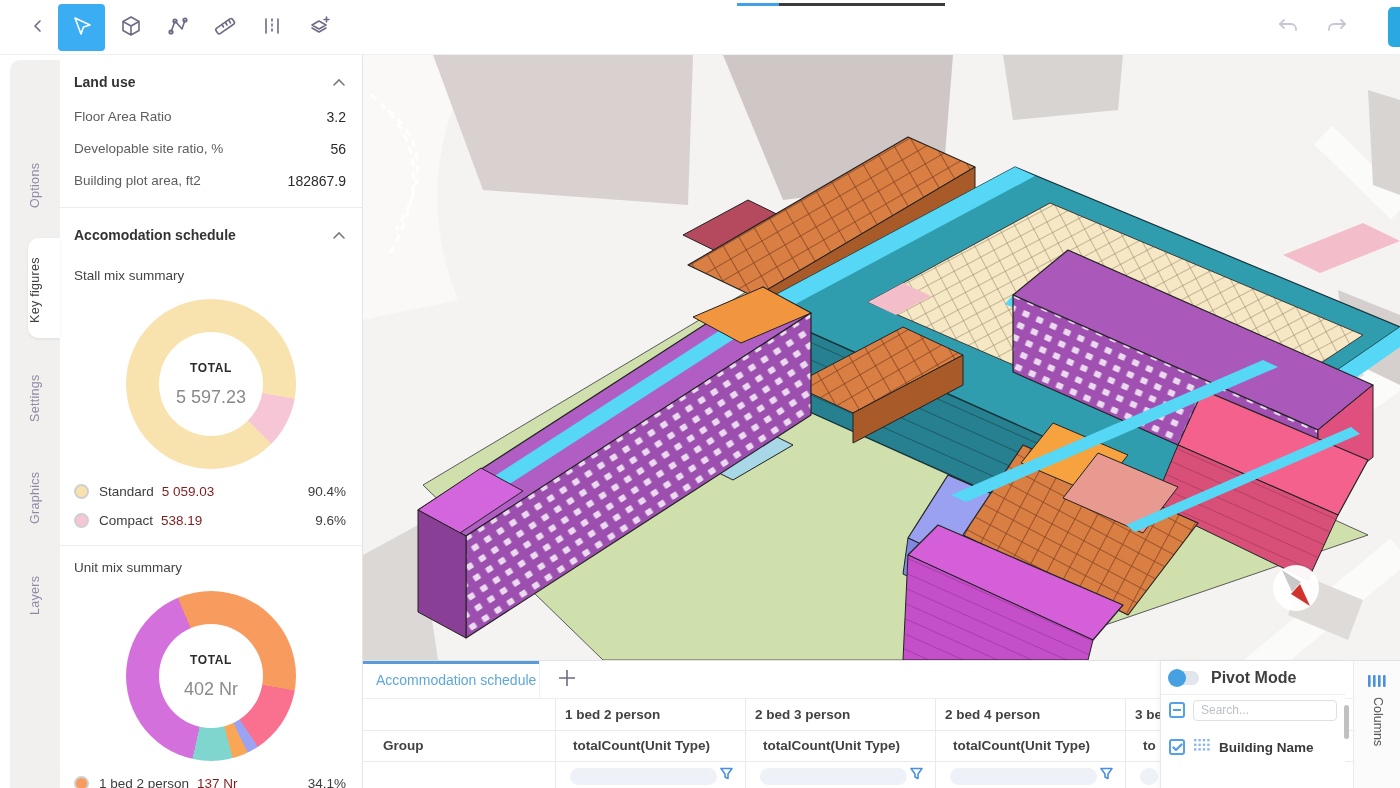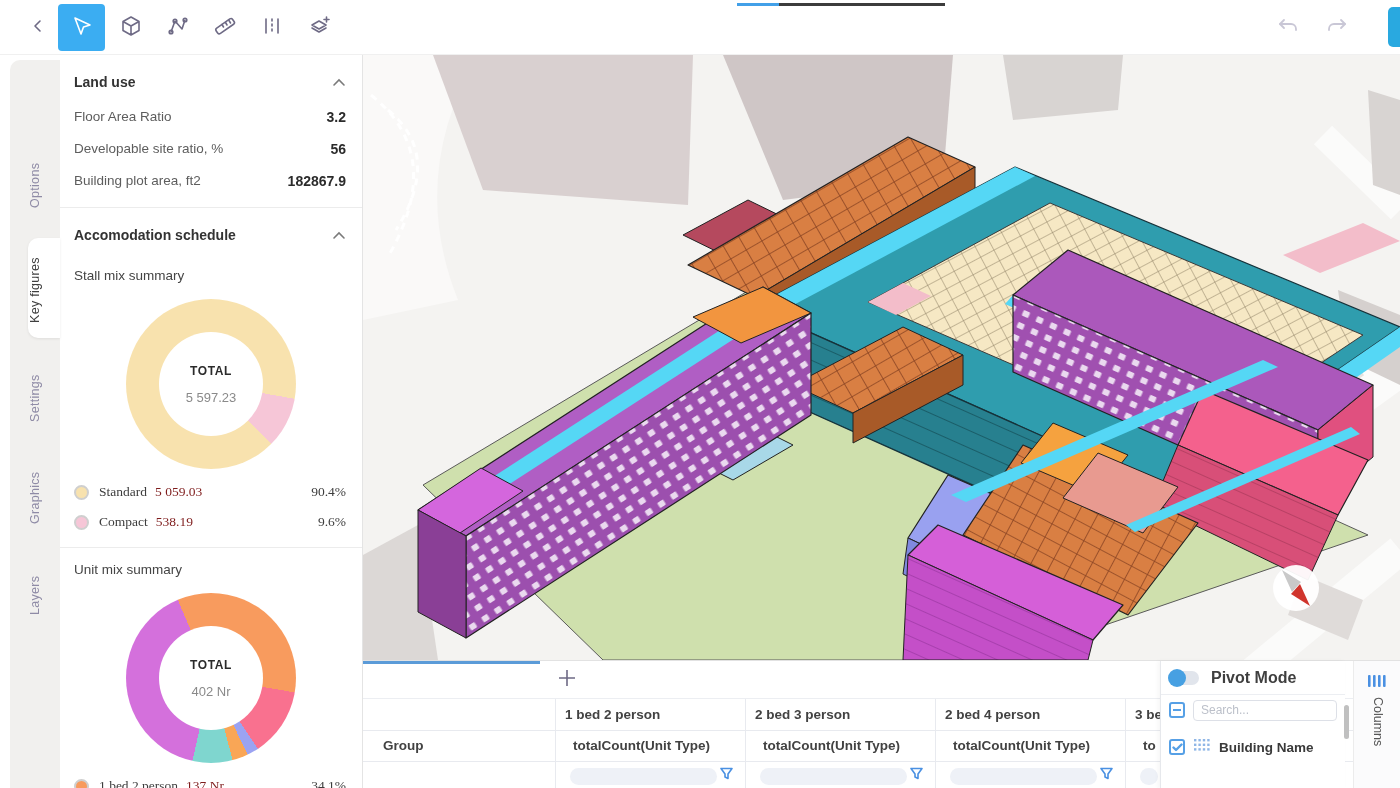--- a/index.html
+++ b/index.html
@@ -40,30 +40,30 @@
 
   
   .panel { position:absolute; left:60px; top:55px; width:303px; height:733px; background:#fff;
     border-right:1px solid #e4e4e4; z-index:10; }
   .sec-head { display:flex; justify-content:space-between; align-items:center; padding:18px 16px 10px 14px; }
   .sec-head .t { font-size:14px; font-weight:700; color:#333; }
   .chev { cursor:pointer; }
   .chev svg { stroke:#7a7a7a; fill:none; stroke-width:1.6; stroke-linecap:round; }
   .kv { display:flex; justify-content:space-between; padding:8px 16px 8px 14px; }
   .kv .k { font-size:13.5px; color:#5d5d5d; }
-  .kv .v { font-size:14px; font-weight:700; color:#2b2b2b; }
+  .kv .v { font-size:14px; font-weight:400; color:#2b2b2b; }
   .divider { height:1px; background:#ececec; margin:10px 0 0 0; }
   .subhead { font-size:13.5px; color:#444; padding:14px 14px 6px 14px; }
   .donut-wrap { display:flex; justify-content:center; padding:10px 0 8px 0; }
   .donut { position:relative; width:170px; height:170px; border-radius:50%; }
   .donut .hole { position:absolute; left:33px; top:33px; width:104px; height:104px; background:#fff;
     border-radius:50%; display:flex; flex-direction:column; align-items:center; justify-content:center; }
   .donut .hole .tl { font-size:12px; font-weight:700; color:#2b2b2b; letter-spacing:.6px; }
-  .donut .hole .tv { font-size:13px; color:#8a8a8a; margin-top:12px; }
-  .legend-row { display:flex; align-items:center; padding:7px 16px 7px 14px;font-family:Liberation Serif, serif; }
+  .donut .hole .tv { font-size:18px; color:#8a8a8a; margin-top:12px; }
+  .legend-row { display:flex; align-items:center; padding:7px 16px 7px 14px; }
   .ldot { width:15px; height:15px; border-radius:50%; border:2px solid #cfcfcf; margin-right:10px; flex:0 0 auto; }
   .llabel { font-size:13.5px; color:#3d3d3d; margin-right:8px; white-space:nowrap; }
   .lvalue { font-size:13.5px; color:#7f1d1d; white-space:nowrap; }
   .lpct { margin-left:auto; font-size:13.5px; color:#3d3d3d; }
 
   
   .viewport { position:absolute; left:363px; top:55px; width:1037px; height:605px; background:#f4f3f1; }
   .viewport svg { display:block; }
 
   
@@ -387,20 +387,21 @@
     <circle cx="933" cy="533" r="23" fill="#ffffff" opacity="0.95"></circle>
     <polygon points="919,515 938,527 929,537" fill="#c9c9c9"></polygon>
     <polygon points="947,551 928,539 937,529" fill="#d0342c"></polygon>
   </g>
 </svg>
 </div>
 
 <div class="bottom">
   <div class="bt-tabbar">
     <div class="bt-tab-underline"></div>
+    <div class="bt-tab">Accommodation schedule</div>
     <div class="bt-plus">
       <span>
         <svg width="22" height="22" viewBox="0 0 22 22" fill="none">
             <path d="M11 3 V19 M3 11 H19"></path>
           </svg>
       </span>
     </div>
   </div>
 
   <div class="grid">

